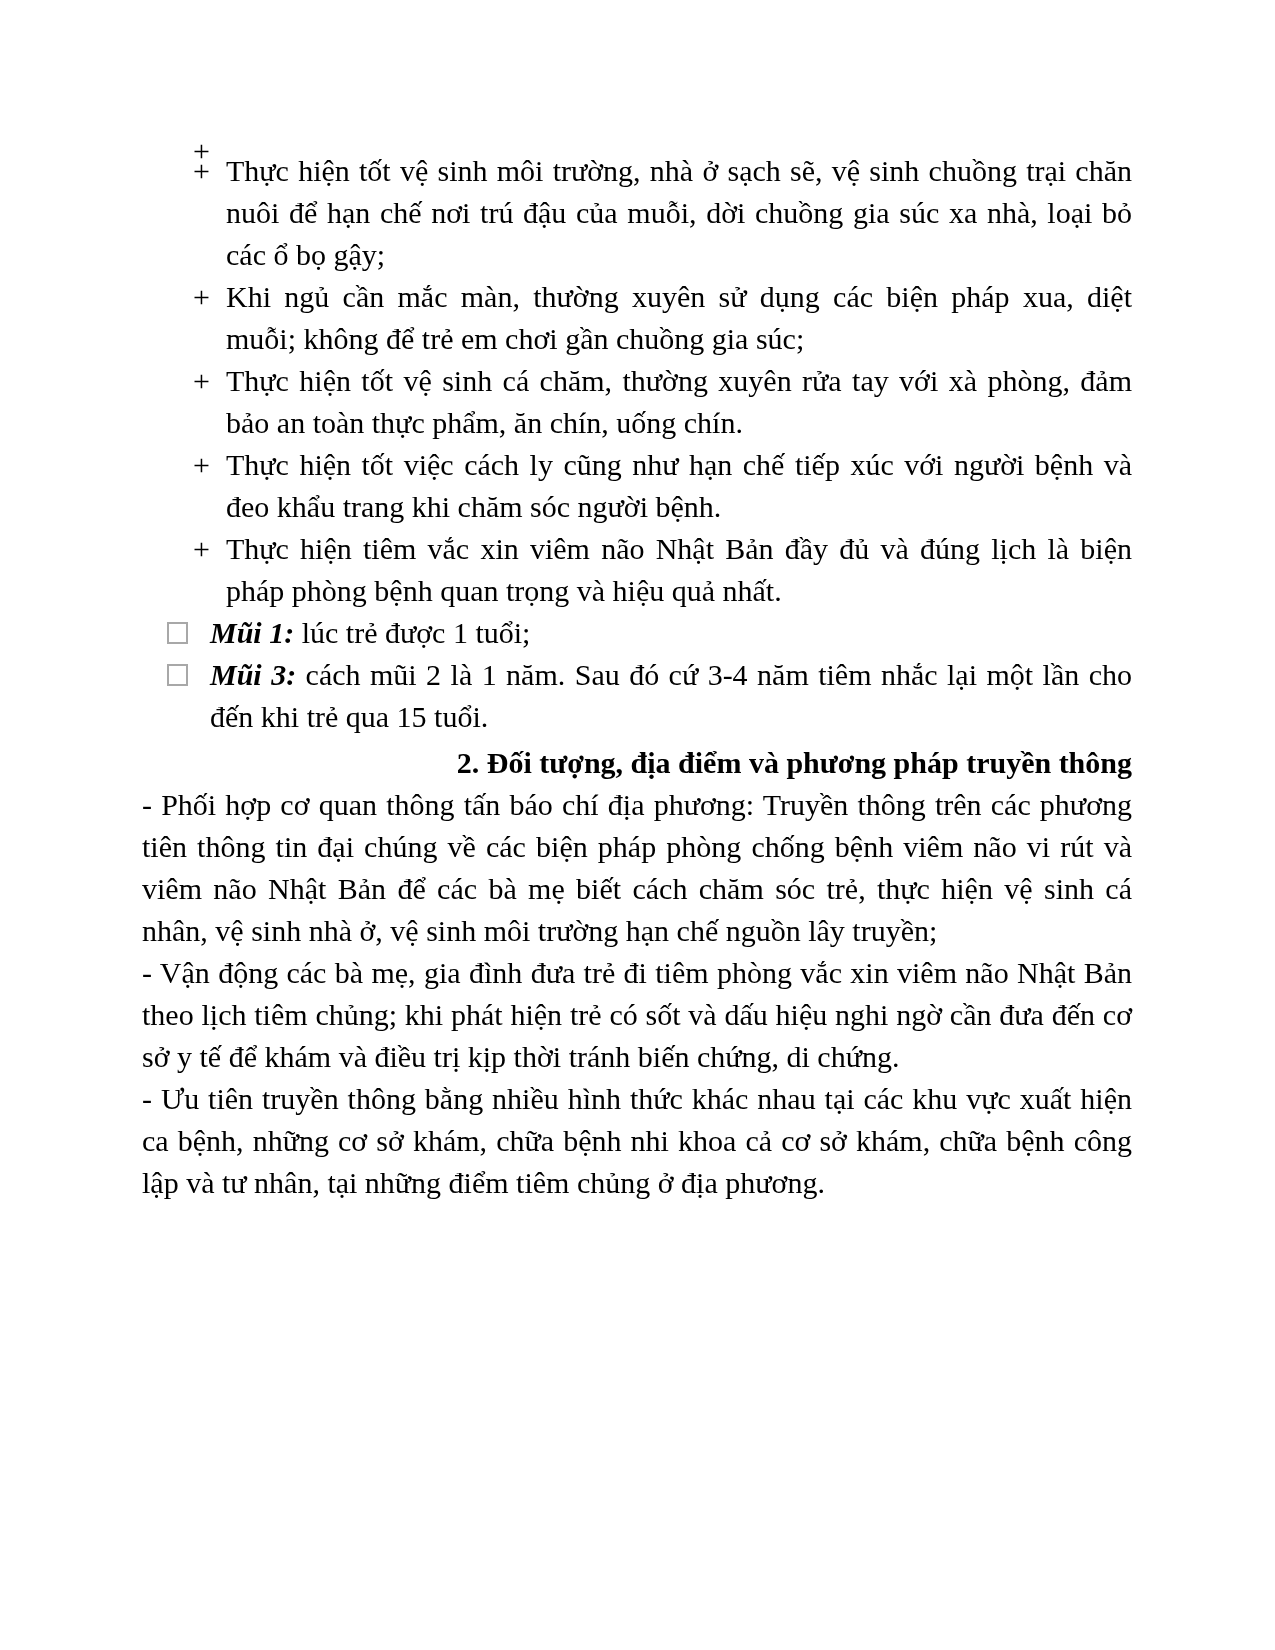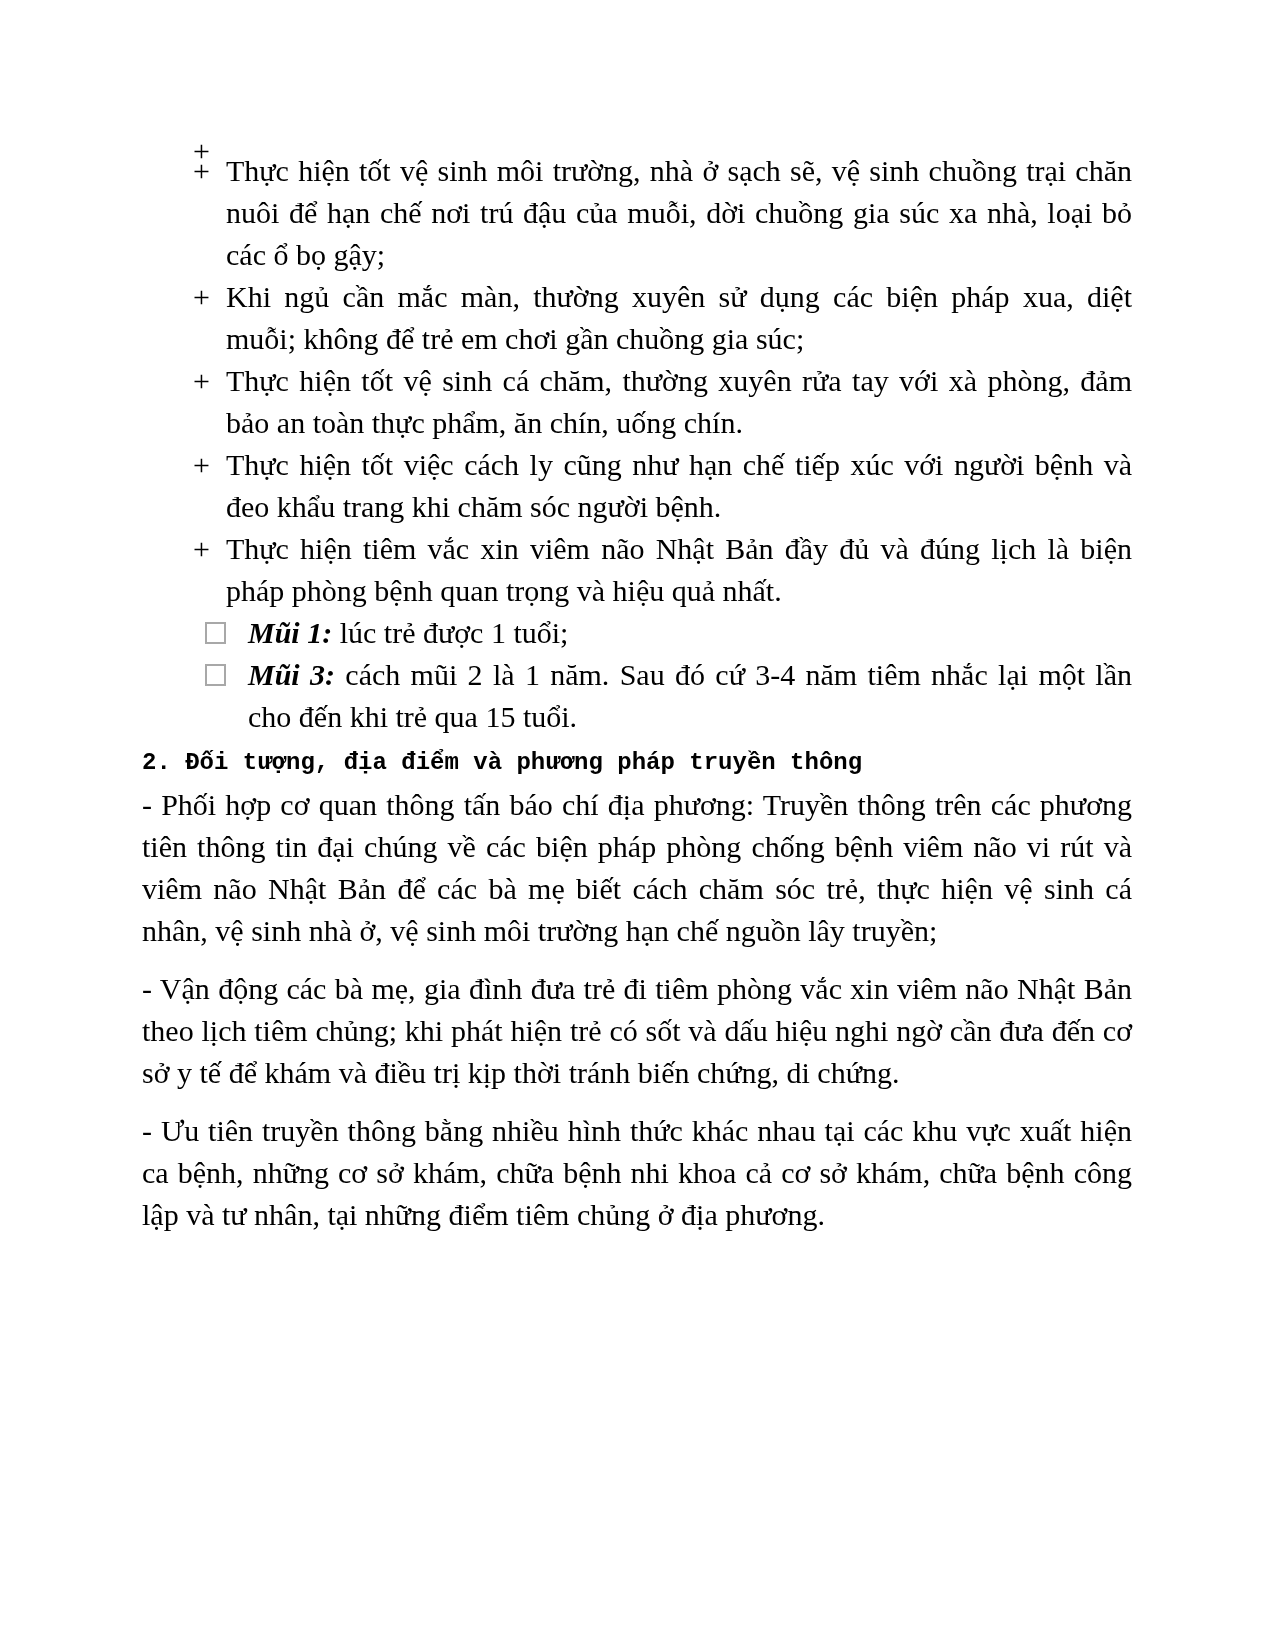--- a/index.html
+++ b/index.html
@@ -33,44 +33,43 @@
     margin-left: 84px;
   }
   .plus-marker {
     position: absolute;
     left: -33px;
     top: 0;
   }
   
   .check-item {
     position: relative;
-    margin-left: 106px;
+    margin-left: 68px;
   }
   .checkbox {
     position: absolute;
     left: -43px;
     top: 10px;
     width: 17px;
     height: 18px;
     border: 2px solid #a8a8a8;
     background: #ffffff;
   }
   .dose {
     font-weight: bold;
     font-style: italic;
   }
   .heading {
-    font-size: 24px;
+    font-size: 30px;
     font-weight: bold;
     margin: 4px 0 0 0;
-    text-align: left;
-    font-family: Liberation Mono, monospace;
+    text-align: right;
   }
   .gap-lg { margin-top: 20px; }
-  .gap-sm { margin-top: 16px; }
+  .gap-sm { }
 </style>
 </head>
 <body>
 
 <div class="page">
   <div class="content">
 
     <div class="para plus-item">
       <span class="plus-marker">+</span>
     </div>

